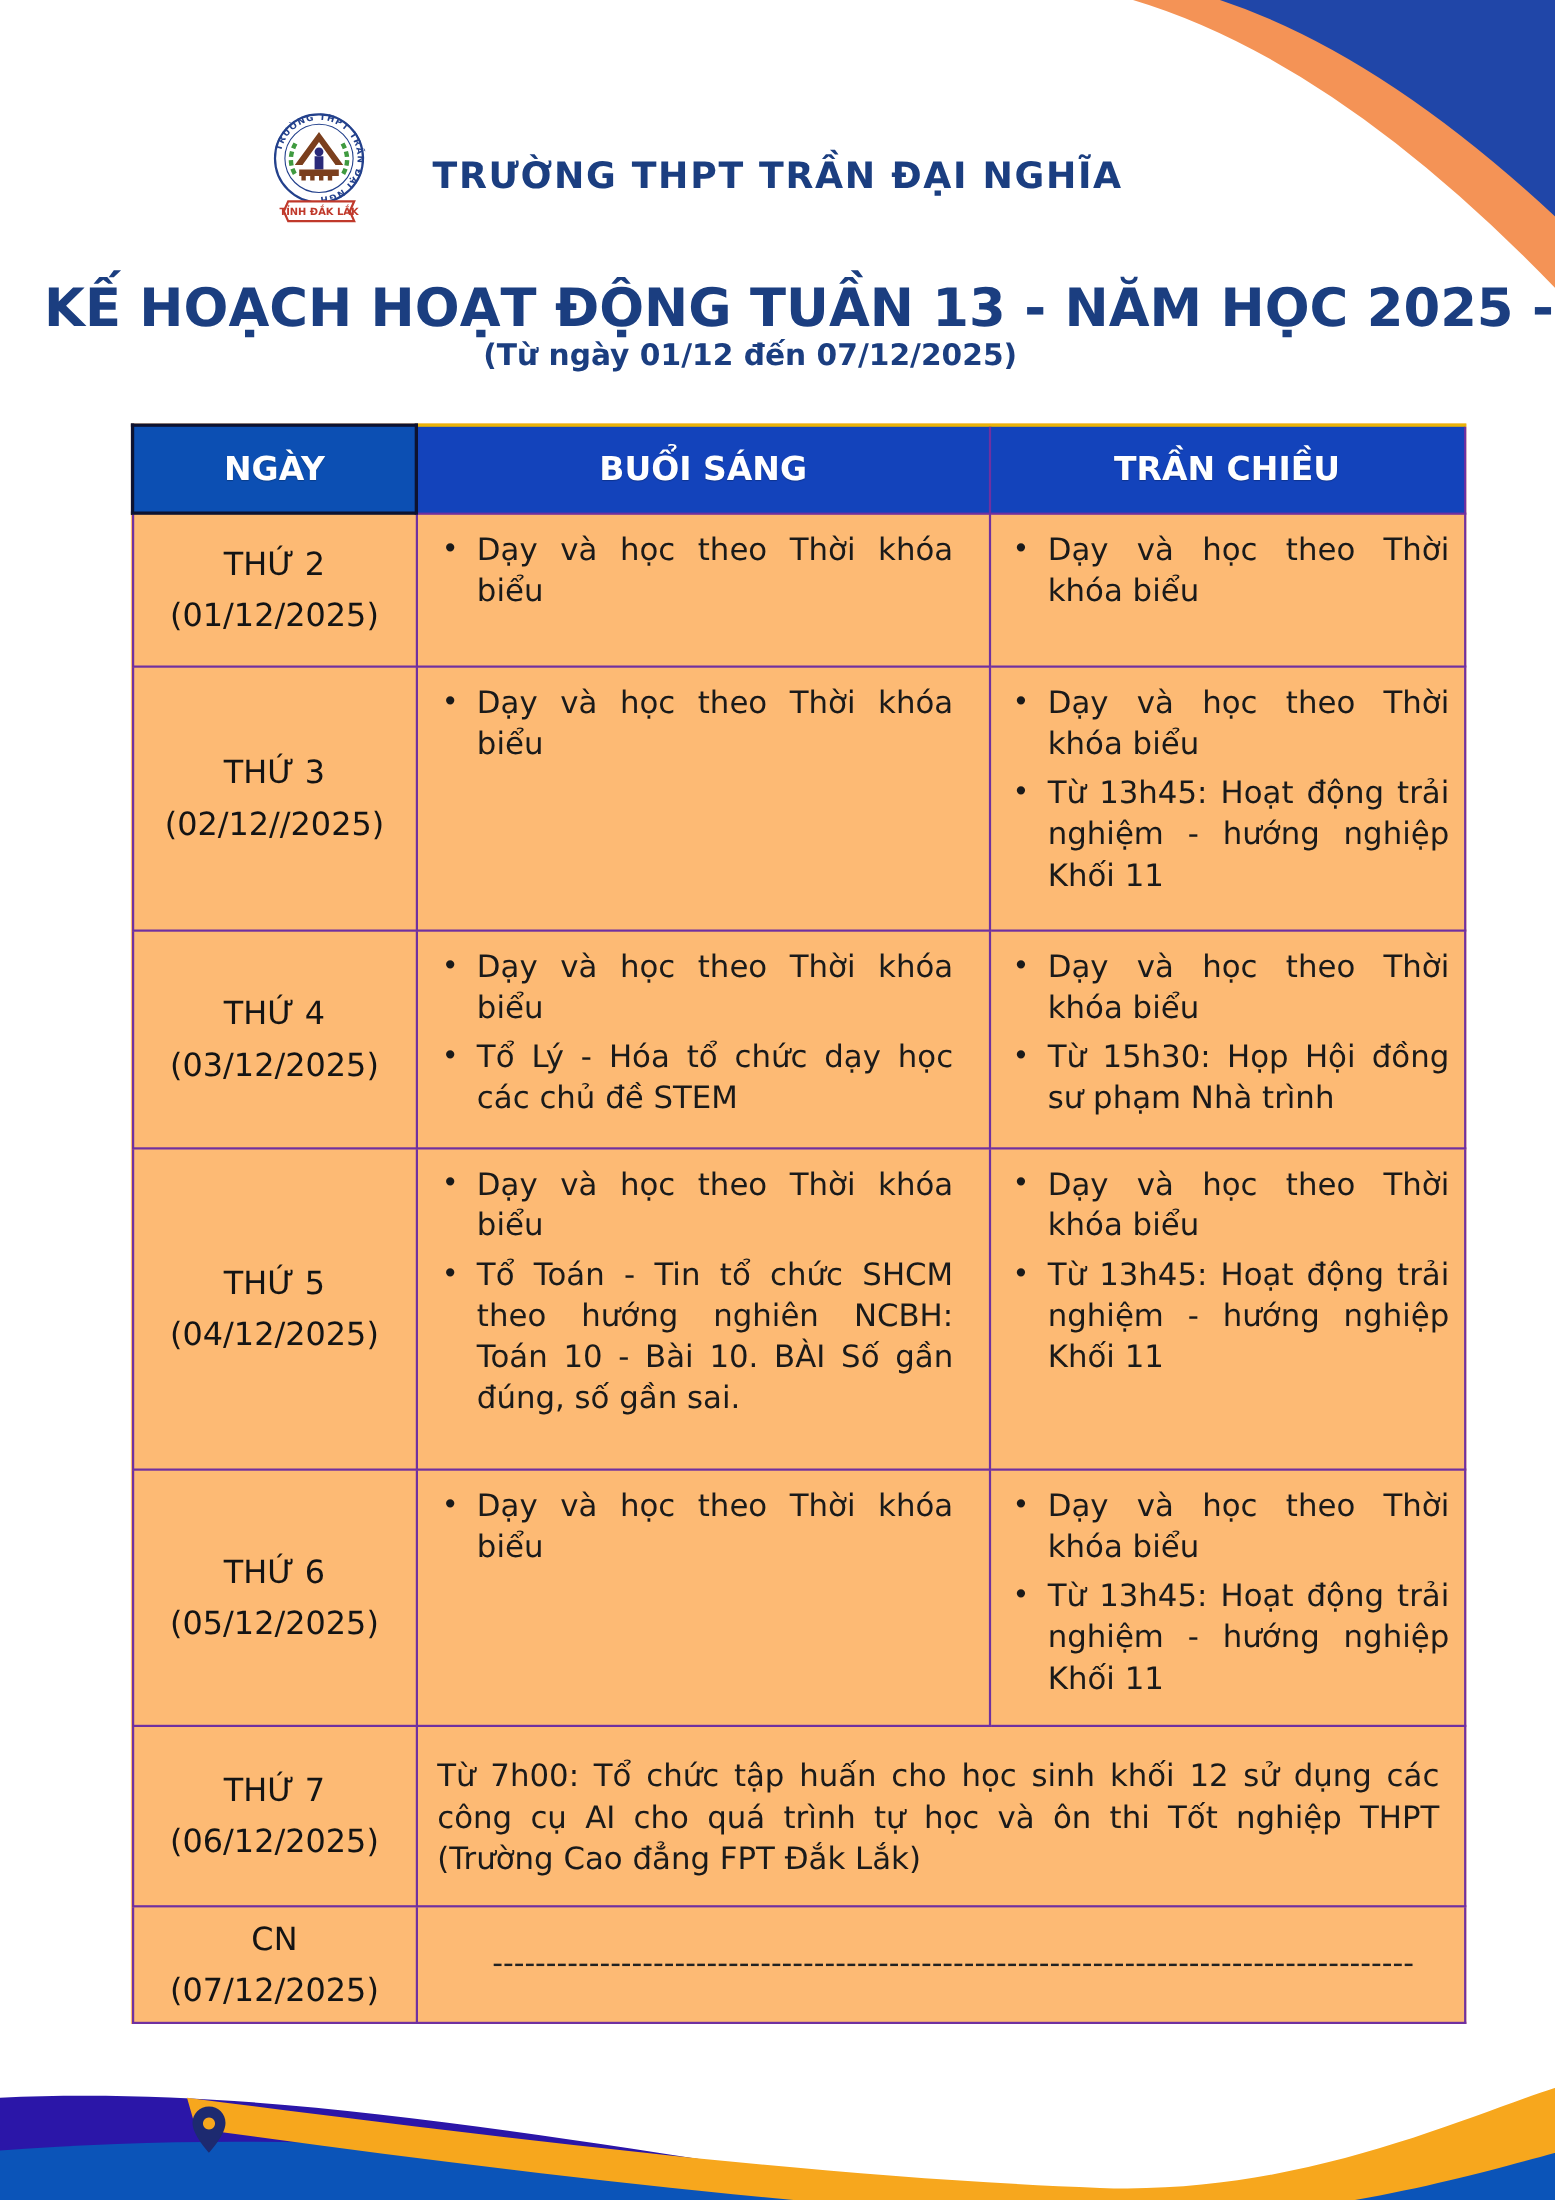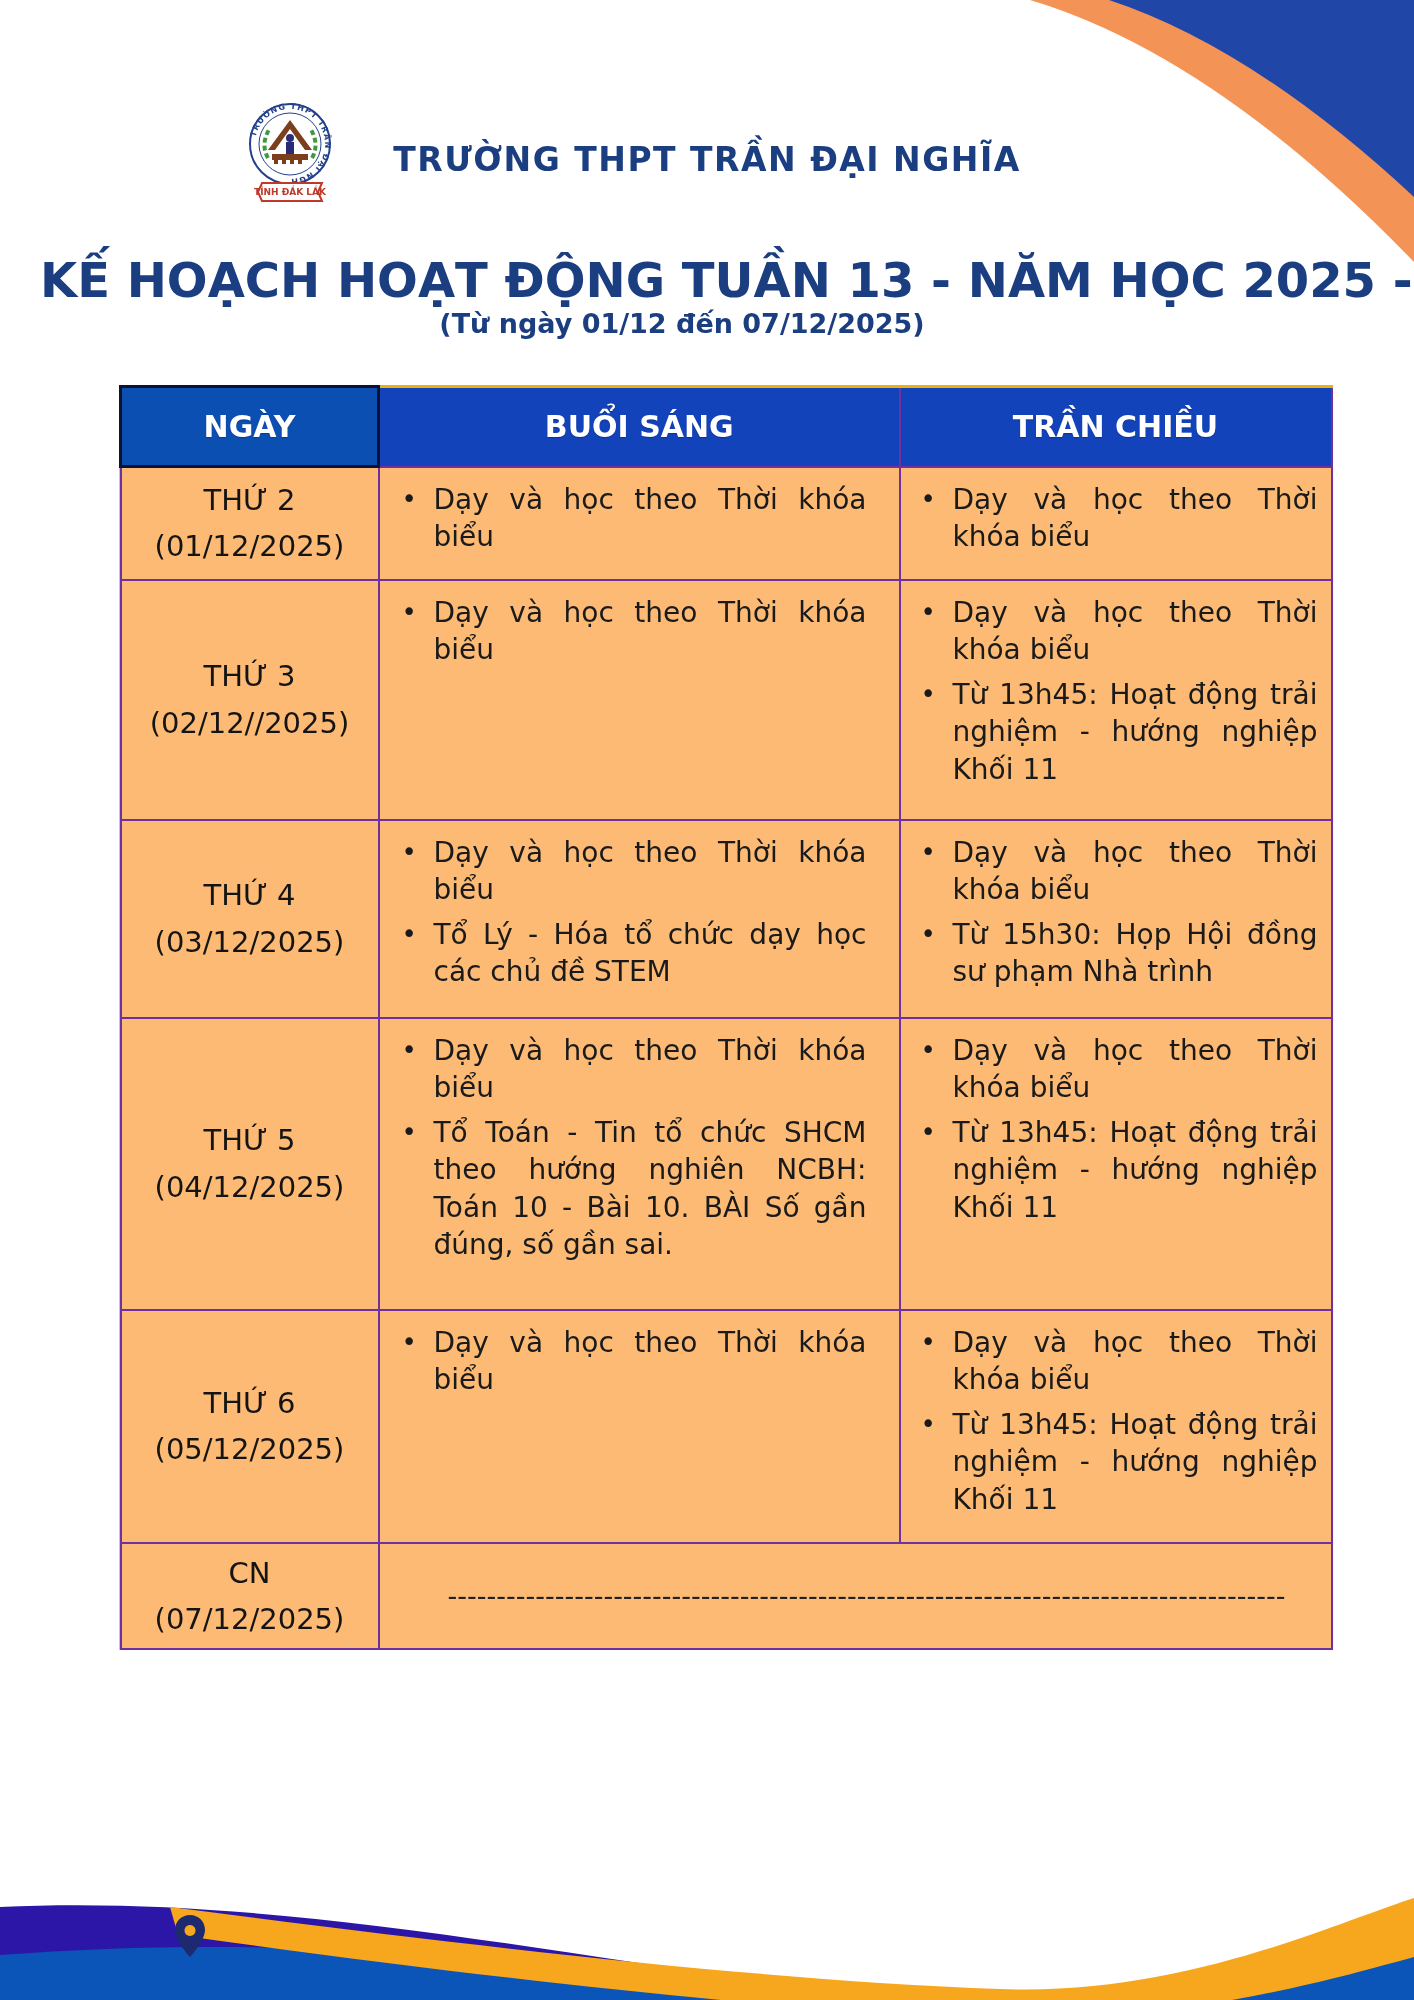--- a/index.html
+++ b/index.html
@@ -129,21 +129,21 @@
         <col class="c3">
       </colgroup>
     <thead>
       <tr>
         <th class="first">NGÀY</th>
         <th>BUỔI SÁNG</th>
         <th>TRẦN CHIỀU</th>
       </tr>
     </thead>
     <tbody id="schedule-body">
-        <tr style="height: 113px; border-radius: 22px;">
+        <tr style="height: 139px; border-radius: 22px;">
           <td class="day">
             <div>THỨ 2</div>
             <div>(01/12/2025)</div>
           </td>
           <td class="content morning">
             <div class="bullet-item">
               <span class="bullet-glyph">•</span>
               <div class="bullet-text">Dạy và học theo Thời khóa biểu</div>
             </div>
           </td>
@@ -241,20 +241,29 @@
           </td>
           <td class="content afternoon">
             <div class="bullet-item">
               <span class="bullet-glyph">•</span>
               <div class="bullet-text">Dạy và học theo Thời khóa biểu</div>
             </div>
             <div class="bullet-item">
               <span class="bullet-glyph">•</span>
               <div class="bullet-text">Từ 13h45: Hoạt động trải nghiệm - hướng nghiệp Khối 11</div>
             </div>
+          </td>
+        </tr>
+        <tr style="height: 164px;">
+          <td class="day">
+            <div>THỨ 7</div>
+            <div>(06/12/2025)</div>
+          </td>
+          <td colspan="2" class="content merged">
+            <div class="merged-text">Từ 7h00: Tổ chức tập huấn cho học sinh khối 12 sử dụng các công cụ AI cho quá trình tự học và ôn thi Tốt nghiệp THPT (Trường Cao đẳng FPT Đắk Lắk)</div>
           </td>
         </tr>
         <tr style="height: 92px;">
           <td class="day">
             <div>CN</div>
             <div>(07/12/2025)</div>
           </td>
           <td colspan="2" class="content dashes">
             <div class="">--------------------------------------------------------------------------------------</div>
           </td>

